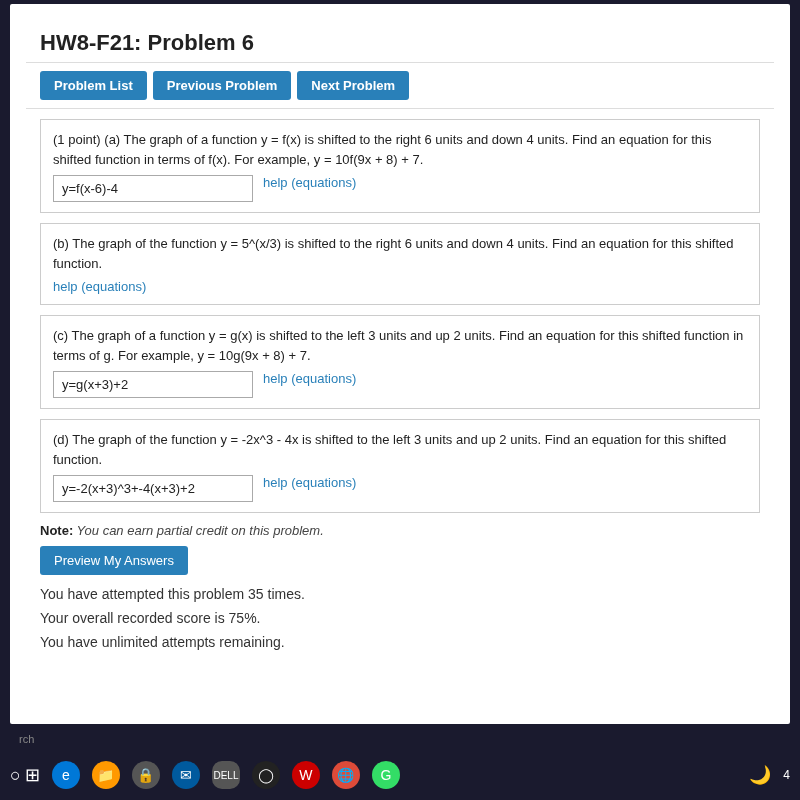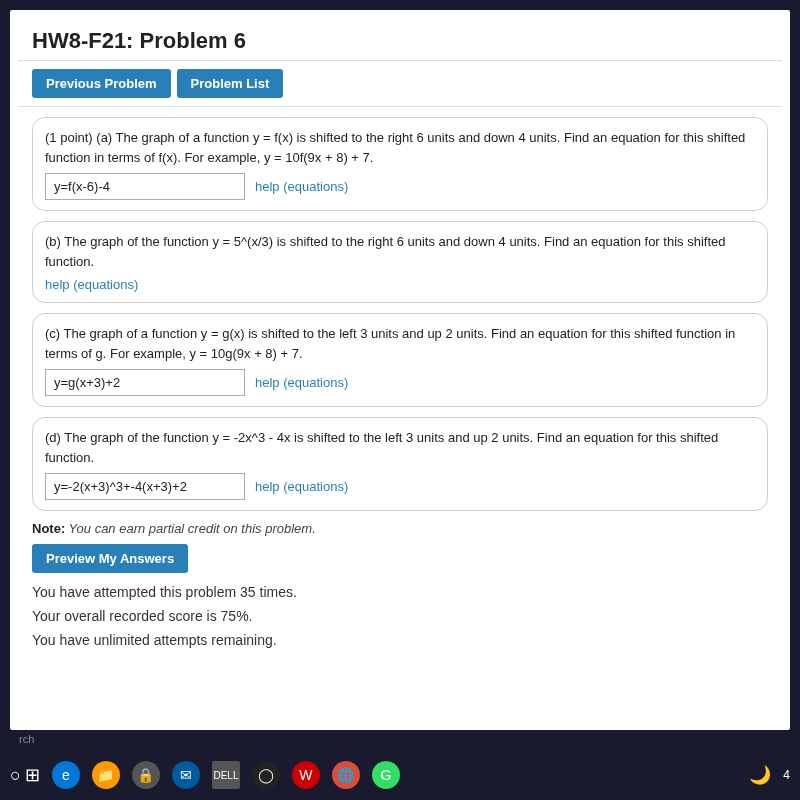--- a/index.html
+++ b/index.html
@@ -9,24 +9,24 @@
       width: 800px;
       height: 800px;
       overflow: hidden;
       position: relative;
     }
 
     .screen {
       background: #fff;
       width: 780px;
       margin: 0 auto;
-      padding: 8px;
+      padding: 16px;
       position: relative;
       height: 720px;
-      top: 10px;
+      top: 4px;
       border-radius: 2px;
       overflow: hidden;
     }
 
     .title-bar {
       background: #fff;
       padding: 10px 14px 6px 14px;
       border-bottom: 1px solid #ddd;
     }
 
@@ -59,34 +59,33 @@
       padding: 10px 14px;
       background: #fff;
       overflow-y: auto;
       height: calc(720px - 110px);
     }
 
     .problem-section {
       border: 1px solid #ccc;
       padding: 10px 12px;
       margin-bottom: 10px;
-      border-radius: 13px;
+      border-radius: 0;
       background: #fff;
     }
 
     .problem-text {
       font-size: 13px;
       color: #222;
       margin-bottom: 6px;
       line-height: 1.5;
     }
 
     .answer-row {
       display: flex;
-      align-items: center;
       gap: 10px;
       margin-top: 6px;
     }
 
     .answer-input {
       border: 1px solid #aaa;
       padding: 5px 8px;
       font-size: 13px;
       width: 200px;
       color: #222;
@@ -118,21 +117,21 @@
       gap: 8px;
       margin: 8px 0;
     }
 
     .action-btn {
       background: #2980b9;
       color: #fff;
       border: none;
       padding: 7px 14px;
       font-size: 13px;
-      font-weight: bold;
+      font-weight: normal;
       border-radius: 3px;
       cursor: pointer;
     }
 
     .attempt-info {
       font-size: 14px;
       color: #333;
       line-height: 1.7;
     }
 
@@ -170,22 +169,23 @@
   </style>
 </head>
 <body>
 
 <div class="screen">
   <div class="title-bar">
     <div class="page-title">HW8-F21: Problem 6</div>
   </div>
 
   <div class="nav-bar">
+    <button class="nav-btn">Problem List</button>
     <button class="nav-btn">Previous Problem</button>
-    <button class="nav-btn">Problem List</button>
+    <button class="nav-btn">Next Problem</button>
   </div>
 
   <div class="content">
 
     <div class="problem-section">
       <div class="problem-text">(1 point) (a) The graph of a function y = f(x) is shifted to the right 6 units and down 4 units. Find an equation for this shifted function in terms of f(x). For example, y = 10f(9x + 8) + 7.</div>
       <div class="answer-row">
         <input class="answer-input" type="text" value="y=f(x-6)-4" style="">
         <span class="help-link">help (equations)</span>
       </div>
@@ -236,21 +236,21 @@
 
 <div class="taskbar">
   <div style="display:flex;align-items:center;gap:4px;">
     <span style="color:#fff;font-size:18px;">○</span>
     <span style="color:#fff;font-size:18px;">⊞</span>
   </div>
   <div class="taskbar-icon" style="background:#0078d7;">e</div>
   <div class="taskbar-icon" style="background:#f90;">📁</div>
   <div class="taskbar-icon" style="background:#555;">🔒</div>
   <div class="taskbar-icon" style="background:#005a9e;">✉</div>
-  <div class="taskbar-icon" style="background:#555;border-radius:2px;">
+  <div class="taskbar-icon" style="background:#555;border-radius:10px;">
     <span style="font-size:10px;color:#fff;">DELL</span>
   </div>
   <div class="taskbar-icon" style="background:#222;">◯</div>
   <div class="taskbar-icon" style="background:#c00;">W</div>
   <div class="taskbar-icon" style="background:#dd4b39;">🌐</div>
   <div class="taskbar-icon" style="background:#3d6;">G</div>
   <div style="margin-left:auto;color:#e0a500;font-size:18px;">🌙</div>
   <span style="color:#fff;font-size:12px;">4</span>
 </div>
 

